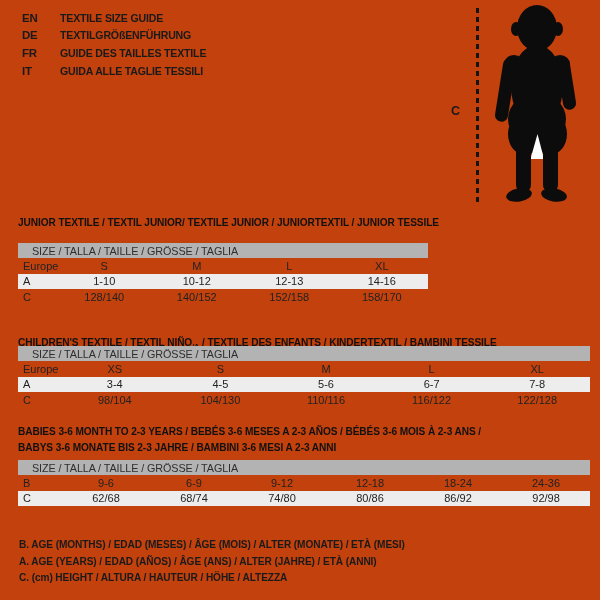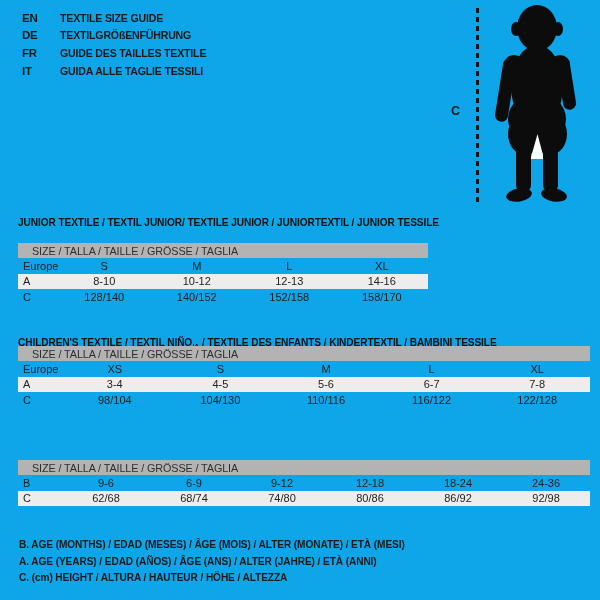--- a/index.html
+++ b/index.html
@@ -1,18 +1,18 @@
 <!DOCTYPE html>
 <html style="--band: #b3b3b3; --rowalt: #ededed; --ink: #1a1a1a;"><head>
 <meta charset="utf-8">
 <style>
   * { margin:0; padding:0; box-sizing:border-box; }
   html,body { width:600px; height:600px; background:#fff; overflow:hidden; }
   body { font-family:"Liberation Sans","DejaVu Sans",sans-serif; color:#1a1a1a; position:relative; }
-  .page { position:absolute; inset:0; width:600px; height:600px; background:#0ea5e9; }
+  .page { position:absolute; inset:0; width:600px; height:600px; background:#c2410c; }
 
   .cond { display:inline-block; transform:scaleX(.92); transform-origin:0 50%; white-space:nowrap; }
 
   
   .lang-list { position:absolute; left:22px; top:9px; }
   .lang-row { display:flex; height:17.6px; align-items:center; }
   .lang-code { width:38px; font-weight:700; font-size:11.5px; letter-spacing:-.2px; }
   .lang-label { font-weight:700; font-size:11.5px; letter-spacing:-.2px; }
 
   
@@ -109,21 +109,21 @@
     <tbody>
       <tr>
         <td>Europe</td>
         <td>S</td>
         <td>M</td>
         <td>L</td>
         <td>XL</td>
       </tr>
       <tr>
         <td>A</td>
-        <td>8-10</td>
+        <td>1-10</td>
         <td>10-12</td>
         <td>12-13</td>
         <td>14-16</td>
       </tr>
       <tr>
         <td>C</td>
         <td>128/140</td>
         <td>140/152</td>
         <td>152/158</td>
         <td>158/170</td>
@@ -169,20 +169,24 @@
         <td>C</td>
         <td>98/104</td>
         <td>104/130</td>
         <td>110/116</td>
         <td>116/122</td>
         <td>122/128</td>
       </tr>
     </tbody>
   </table>
 
+  <div class="section-title title-s3">
+    <span class="cond">BABIES 3-6 MONTH TO 2-3 YEARS / BEBÉS 3-6 MESES A 2-3 AÑOS / BÉBÉS 3-6 MOIS À 2-3 ANS /</span><br>
+    <span class="cond">BABYS 3-6 MONATE BIS 2-3 JAHRE / BAMBINI 3-6 MESI A 2-3 ANNI</span>
+  </div>
   <table class="size-table t3">
     <colgroup>
         <col style="width:44px">
         <col style="width:88px">
         <col style="width:88px">
         <col style="width:88px">
         <col style="width:88px">
         <col style="width:88px">
         <col style="width:88px">
       </colgroup>

